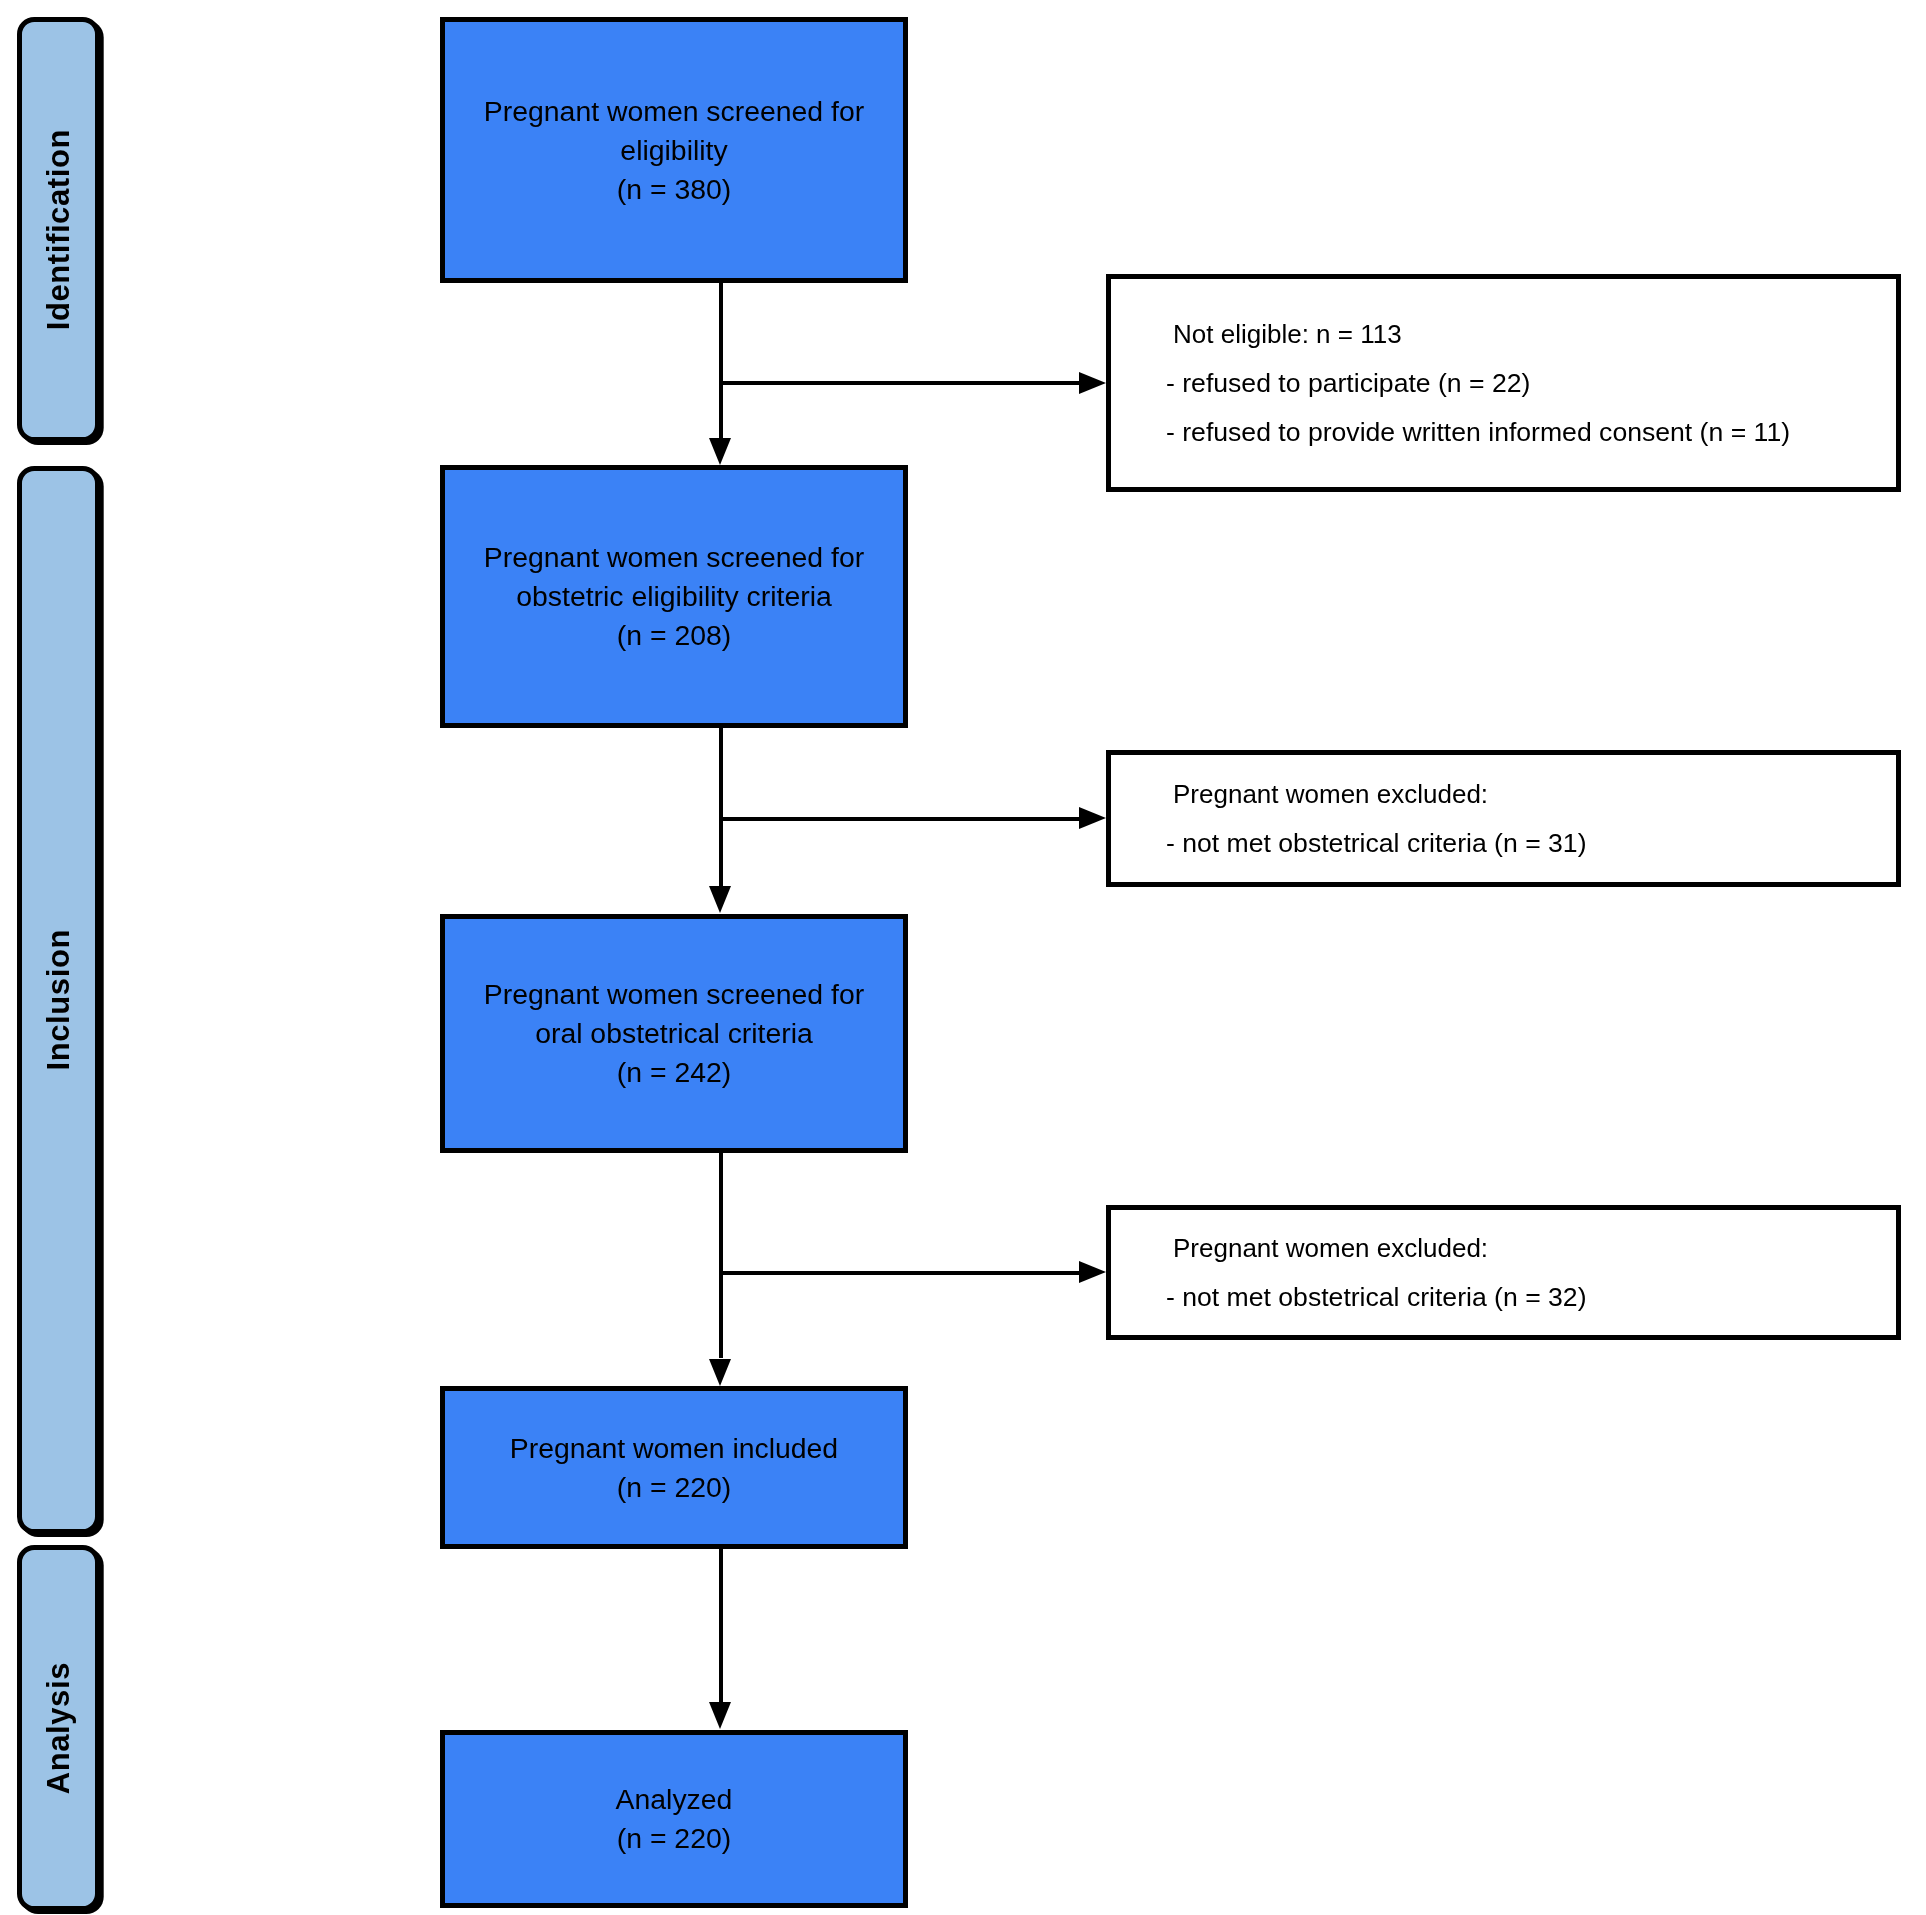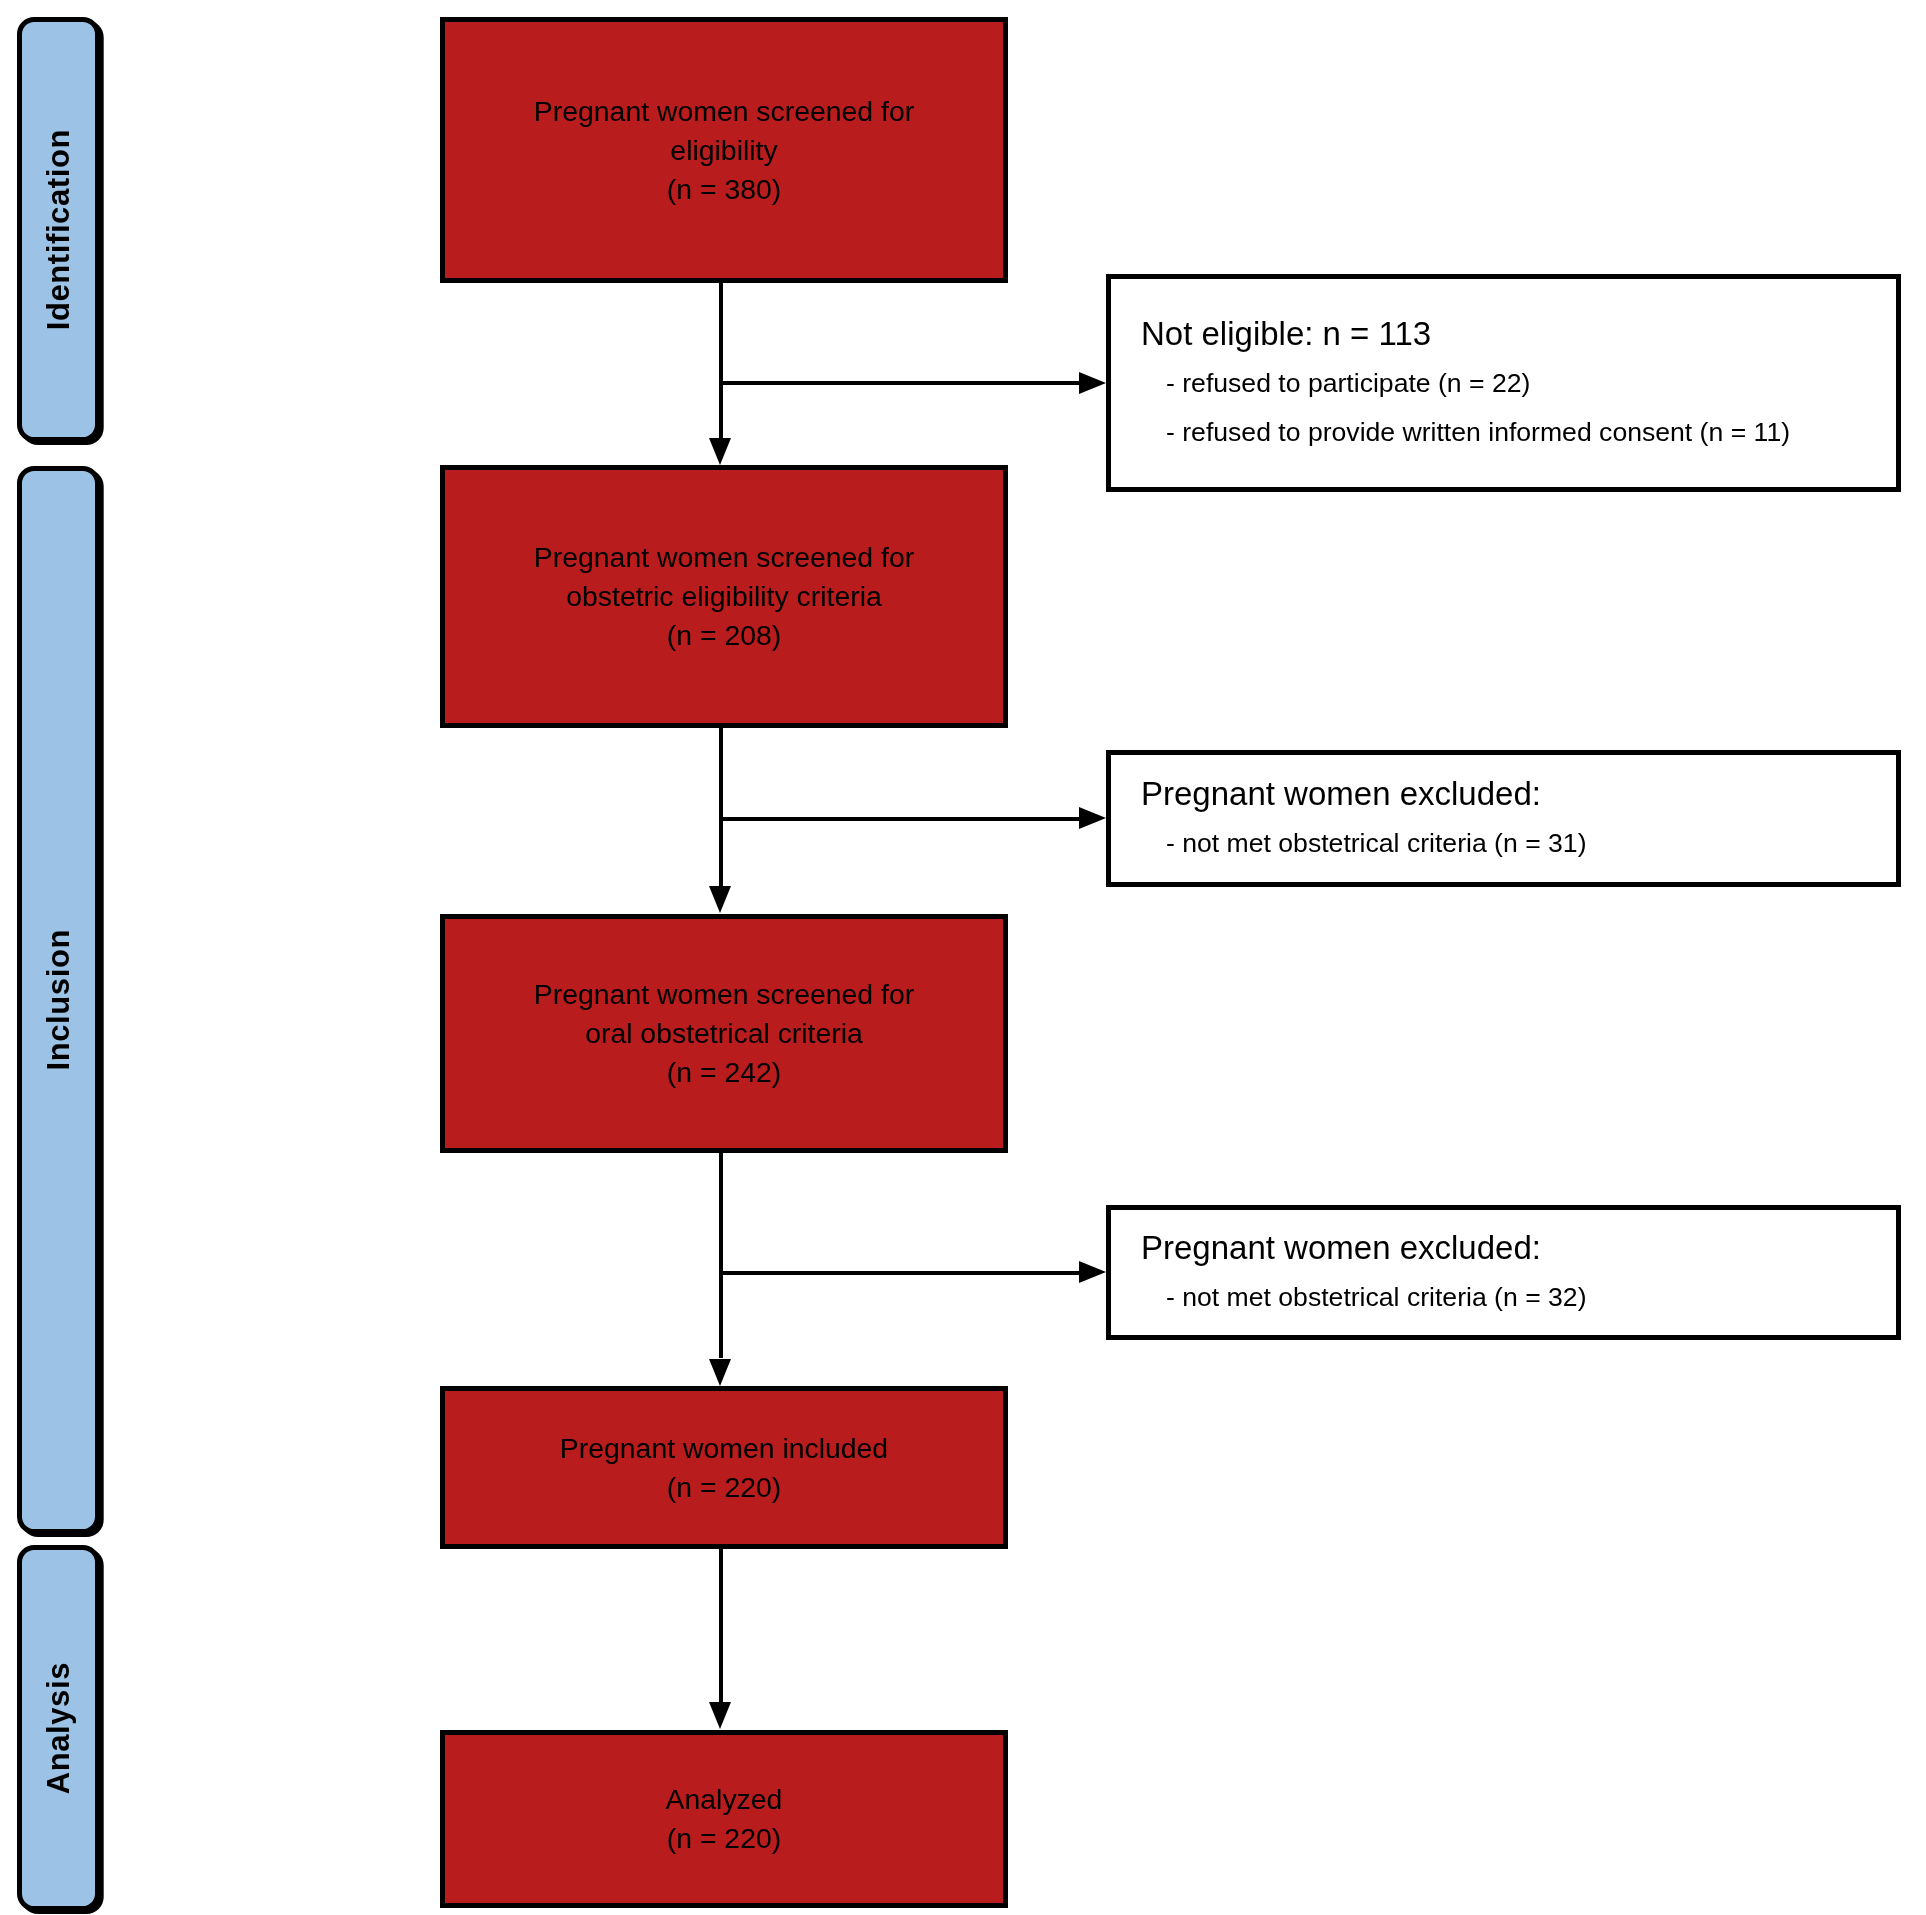--- a/index.html
+++ b/index.html
@@ -40,23 +40,23 @@
     white-space: nowrap;
   }
   .phase-identification { top: 17.3px;   height: 425px;  }
   .phase-inclusion      { top: 466px;  height: 1068px; }
   .phase-analysis       { top: 1545px; height: 366px;  }
 
   
   .flow-box {
     position: absolute;
     left: 440px;
-    width: 568px;
+    width: 468px;
     box-sizing: border-box;
-    background: #b91c1c;
+    background: #3b82f6;
     border: 5px solid #000;
     display: flex;
     align-items: center;
     justify-content: center;
     text-align: center;
   }
   .flow-box .box-lines {
     font-size: 28.4px;
     line-height: 39px;
   }
@@ -74,23 +74,24 @@
     box-sizing: border-box;
     background: #ffffff;
     border: 5px solid #000;
     display: flex;
     flex-direction: column;
     justify-content: center;
     padding-left: 30px;
     padding-right: 12.4px;
   }
   .side-box .side-title {
-    font-size: 33px;
+    font-size: 26px;
     line-height: 38px;
     white-space: nowrap;
+    margin-left: 32px;
   }
   .side-box .side-item {
     font-size: 26.6px;
     line-height: 37px;
     padding-left: 25px;
     white-space: nowrap;
     margin-top: 12px;
   }
   .sbox-1 { top: 274px;  height: 218px; }
   .sbox-2 { top: 750px; height: 137px; }

